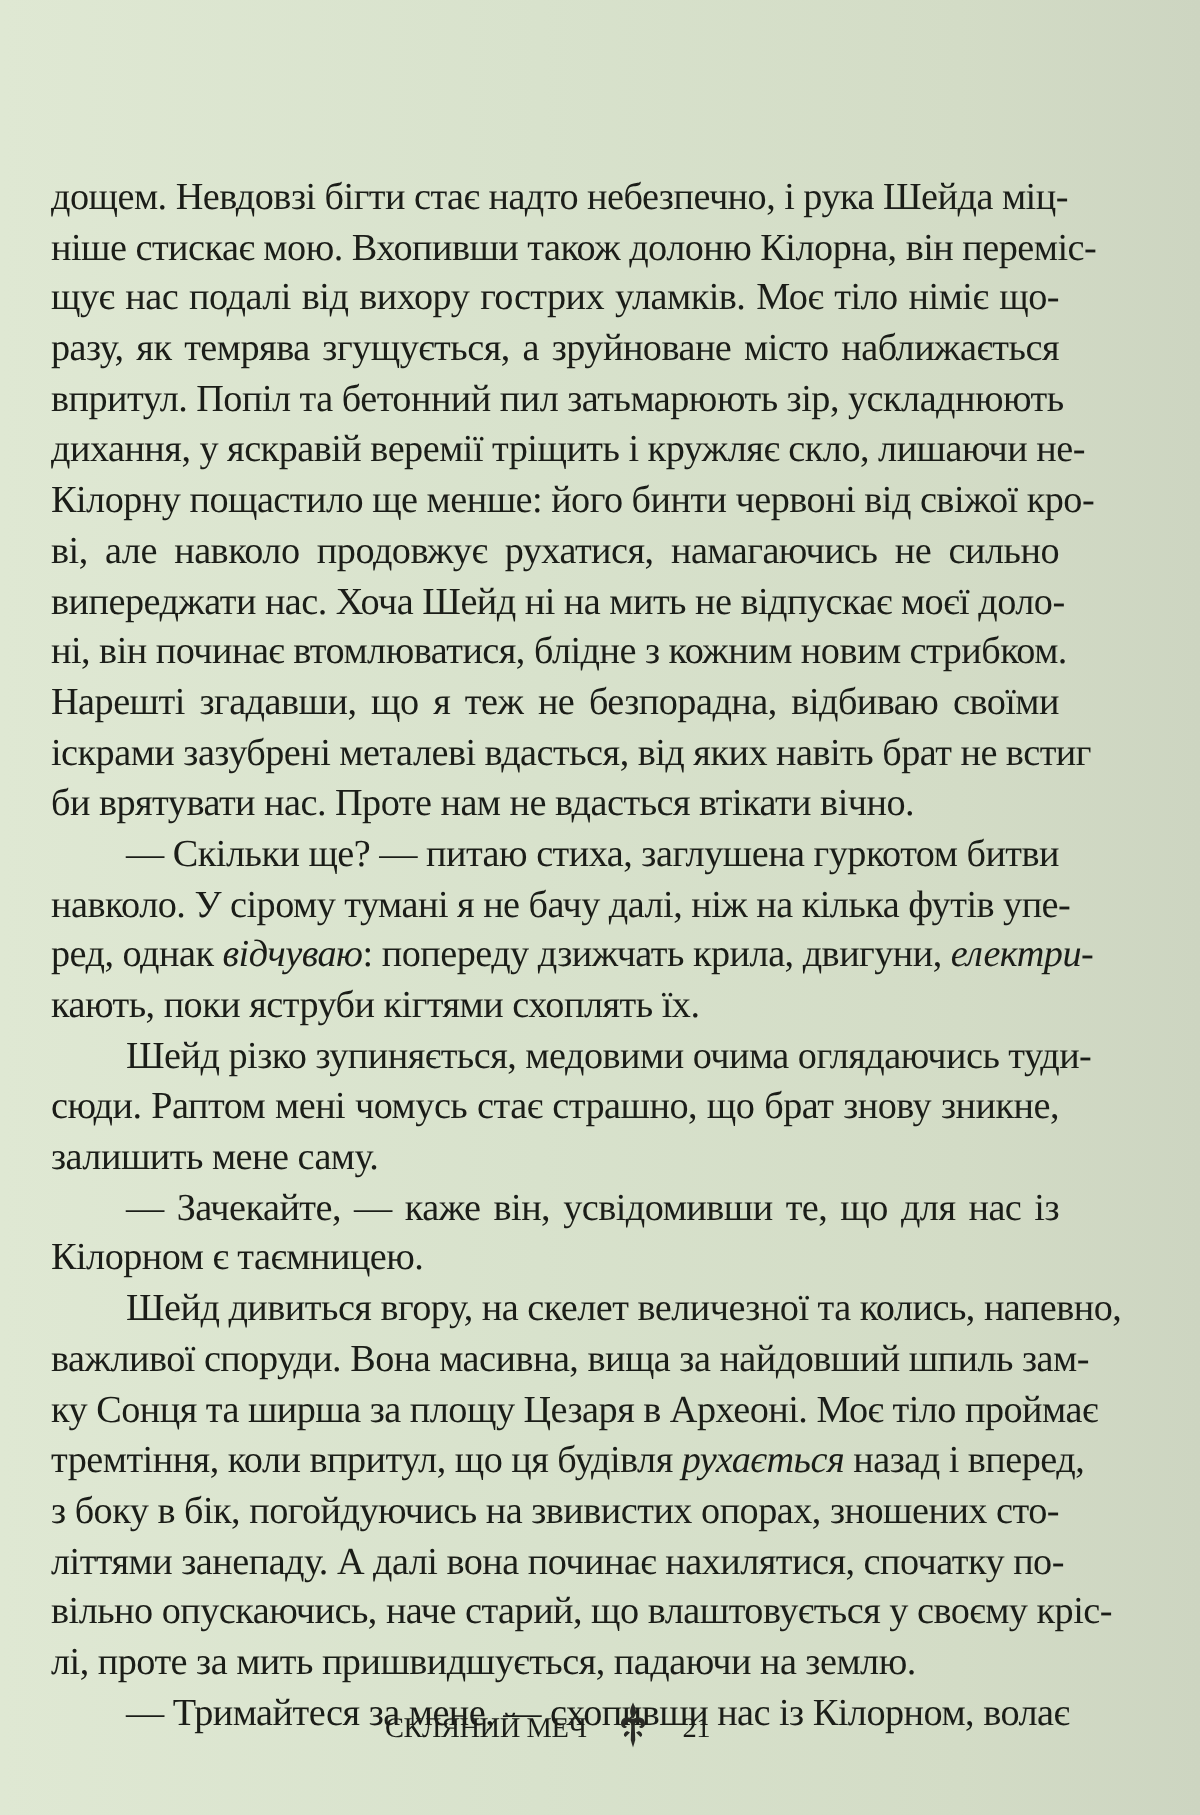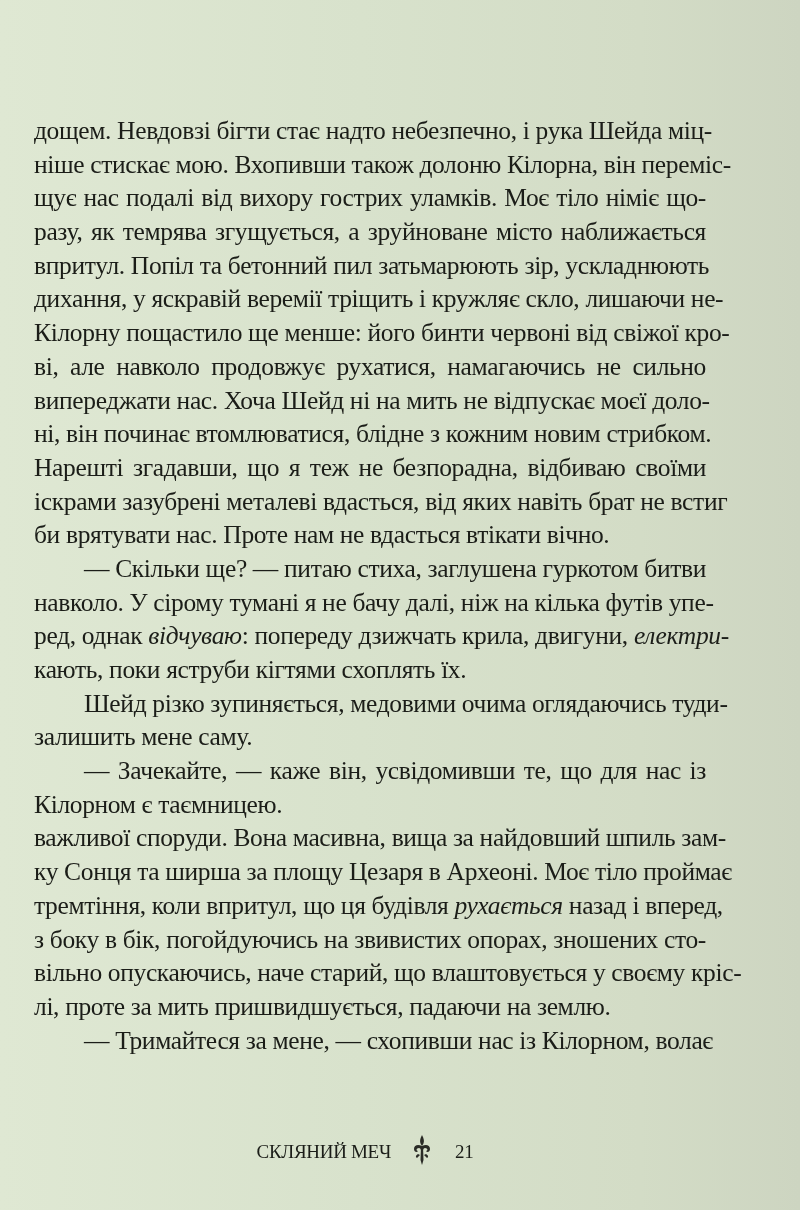--- a/index.html
+++ b/index.html
@@ -57,27 +57,30 @@
     <span class="line"><span>випереджати нас. Хоча Шейд ні на мить не відпускає моєї доло-</span></span>
     <span class="line"><span>ні, він починає втомлюватися, блідне з кожним новим стрибком.</span></span>
     <span class="line"><span>Нарешті згадавши, що я теж не безпорадна, відбиваю своїми</span></span>
     <span class="line"><span>іскрами зазубрені металеві вдасться, від яких навіть брат не встиг</span></span>
     <span class="line last"><span>би врятувати нас. Проте нам не вдасться втікати вічно.</span></span>
     <span class="line indent"><span>— Скільки ще? — питаю стиха, заглушена гуркотом битви</span></span>
     <span class="line"><span>навколо. У сірому тумані я не бачу далі, ніж на кілька футів упе-</span></span>
     <span class="line"><span>ред, однак </span><span class="it">відчуваю</span><span>: попереду дзижчать крила, двигуни, </span><span class="it">електри-</span></span>
     <span class="line last"><span>кають, поки яструби кігтями схоплять їх.</span></span>
     <span class="line indent"><span>Шейд різко зупиняється, медовими очима оглядаючись туди-</span></span>
+    <span class="line"><span>сюди. Раптом мені чомусь стає страшно, що брат знову зникне,</span></span>
     <span class="line last"><span>залишить мене саму.</span></span>
     <span class="line indent"><span>— Зачекайте, — каже він, усвідомивши те, що для нас із</span></span>
     <span class="line last"><span>Кілорном є таємницею.</span></span>
+    <span class="line indent"><span>Шейд дивиться вгору, на скелет величезної та колись, напевно,</span></span>
     <span class="line"><span>важливої споруди. Вона масивна, вища за найдовший шпиль зам-</span></span>
     <span class="line"><span>ку Сонця та ширша за площу Цезаря в Археоні. Моє тіло проймає</span></span>
     <span class="line"><span>тремтіння, коли впритул, що ця будівля </span><span class="it">рухається</span><span> назад і вперед,</span></span>
     <span class="line"><span>з боку в бік, погойдуючись на звивистих опорах, зношених сто-</span></span>
+    <span class="line"><span>літтями занепаду. А далі вона починає нахилятися, спочатку по-</span></span>
     <span class="line"><span>вільно опускаючись, наче старий, що влаштовується у своєму кріс-</span></span>
     <span class="line last"><span>лі, проте за мить пришвидшується, падаючи на землю.</span></span>
     <span class="line indent"><span>— Тримайтеся за мене, — схопивши нас із Кілорном, волає</span></span>
   </div>
 
 <div class="footer">
   <span class="title">СКЛЯНИЙ МЕЧ</span><span class="orn"><svg width="22" height="32" viewBox="0 0 22 32">
       <path d="M11 1 C9 5 8 8 11 12 C14 8 13 5 11 1Z" fill="#2a2b26"></path>
       <path d="M11 12 C7 10 3 11 3 15 C3 18 6 19 7 17 C5 17 5 14 8 14 C10 14 10 17 11 18Z" fill="#2a2b26"></path>
       <path d="M11 12 C15 10 19 11 19 15 C19 18 16 19 15 17 C17 17 17 14 14 14 C12 14 12 17 11 18Z" fill="#2a2b26"></path>

